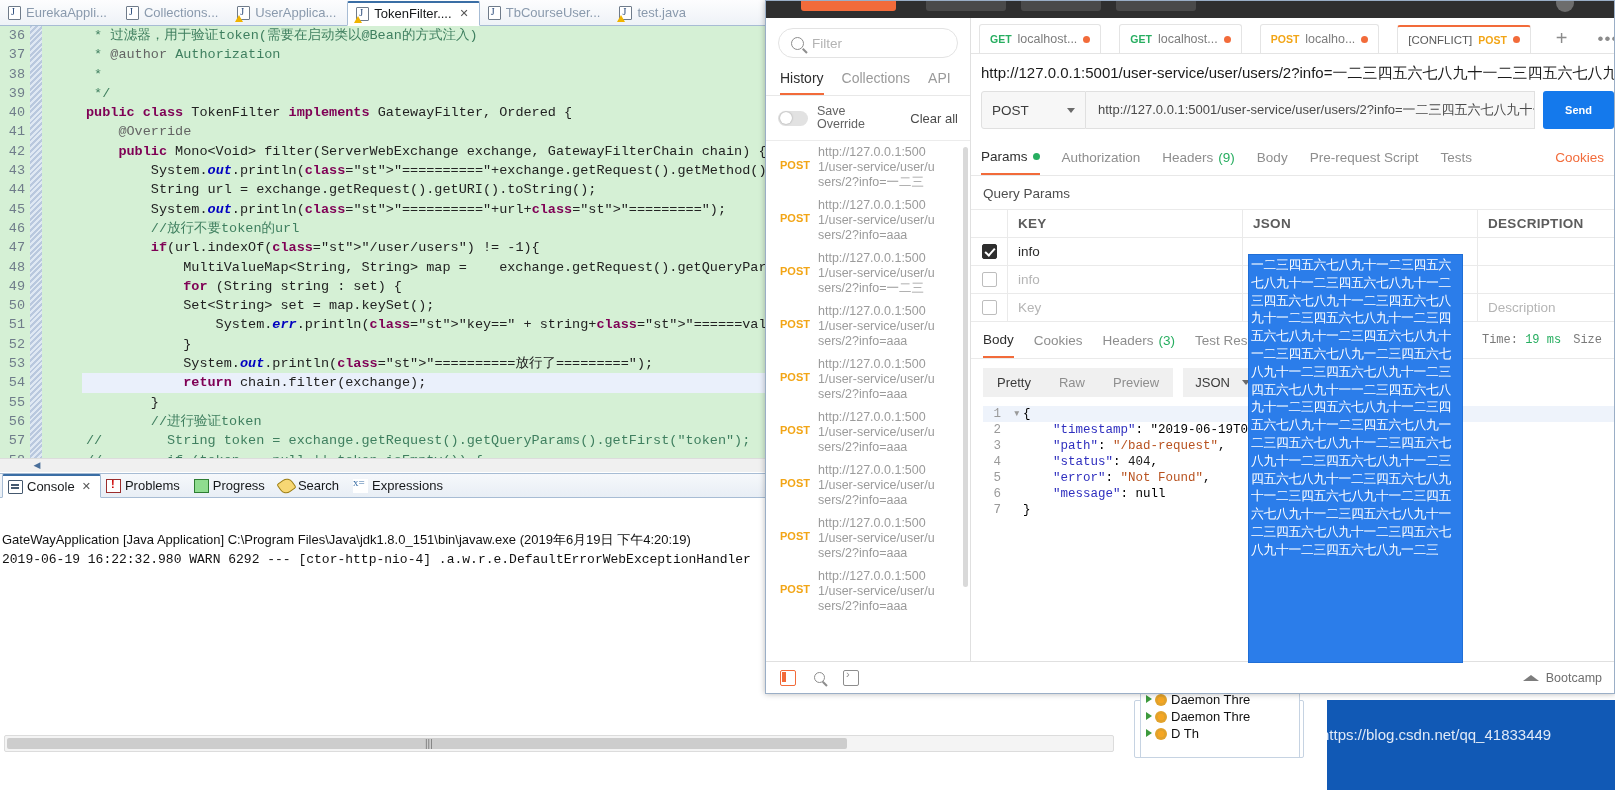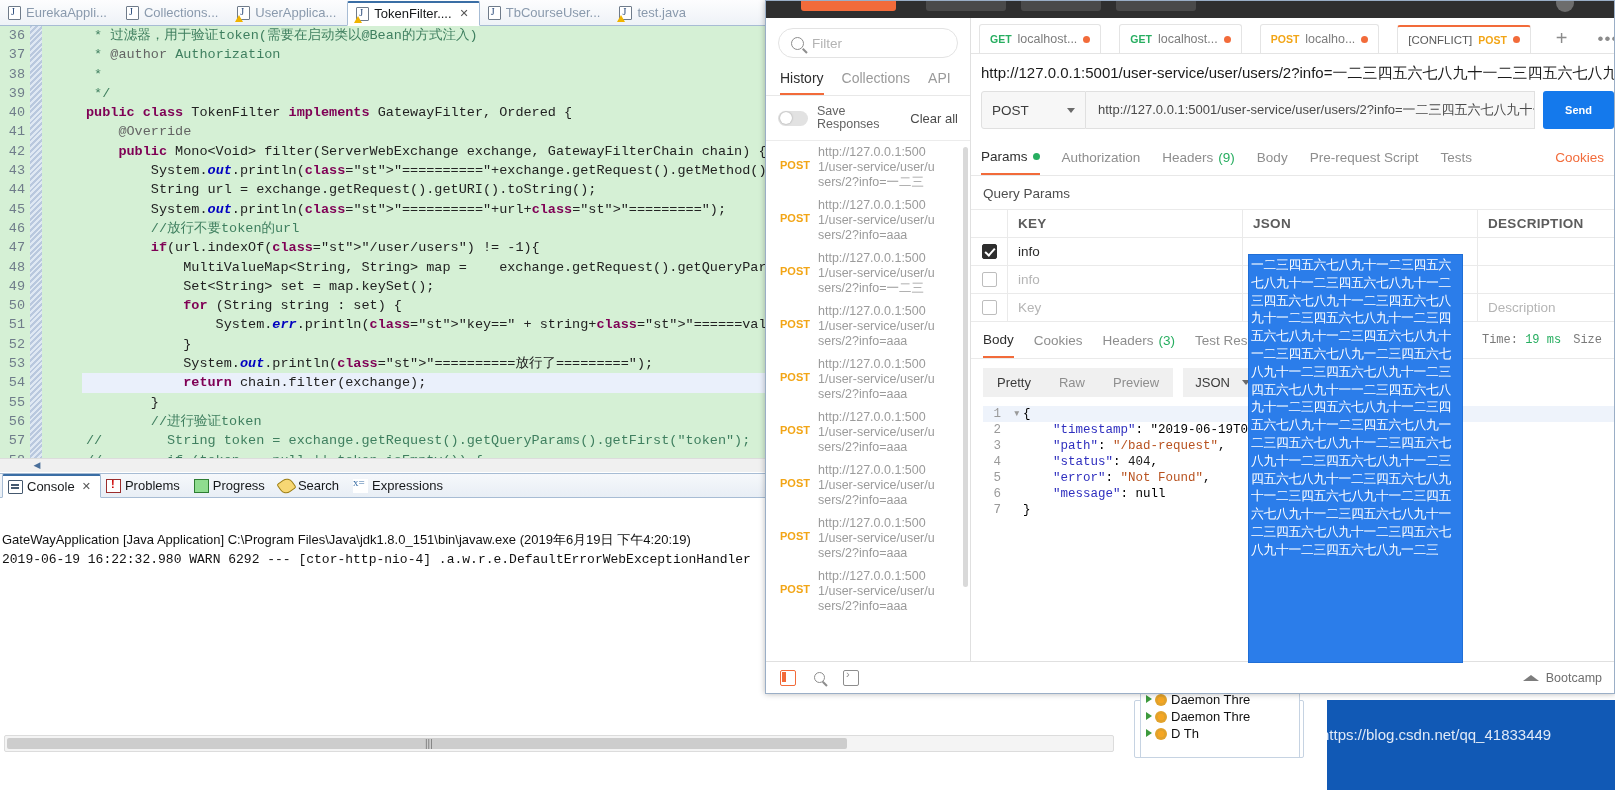--- a/index.html
+++ b/index.html
@@ -365,22 +365,22 @@
           <div class="code-line"><span class="cm"> */</span></div>
           <div class="code-line"><span class="kw">public</span> <span class="kw">class</span> TokenFilter <span class="kw">implements</span> GatewayFilter, Ordered {</div>
           <div class="code-line"><span class="an">    @Override</span></div>
           <div class="code-line">    <span class="kw">public</span> Mono&lt;Void&gt; filter(ServerWebExchange exchange, GatewayFilterChain chain) {</div>
           <div class="code-line">        System.<span class="fi">out</span>.println(<span <span="" class="kw">class</span>="st"&gt;"=========="+exchange.getRequest().getMethod()+<span <span="" class="kw">class</span>="st"&gt;"=========");</div>
           <div class="code-line">        String url = exchange.getRequest().getURI().toString();</div>
           <div class="code-line">        System.<span class="fi">out</span>.println(<span <span="" class="kw">class</span>="st"&gt;"=========="+url+<span <span="" class="kw">class</span>="st"&gt;"=========");</div>
           <div class="code-line"><span class="cm">        //放行不要token的url</span></div>
           <div class="code-line">        <span class="kw">if</span>(url.indexOf(<span <span="" class="kw">class</span>="st"&gt;"/user/users") != -1){</div>
           <div class="code-line">            MultiValueMap&lt;String, String&gt; map =    exchange.getRequest().getQueryParams();</div>
+          <div class="code-line">            <span class="kw">for</span> (String string : set) {</div>
           <div class="code-line">            Set&lt;String&gt; set = map.keySet();</div>
-          <div class="code-line">            <span class="kw">for</span> (String string : set) {</div>
           <div class="code-line">                System.<span class="fi">err</span>.println(<span <span="" class="kw">class</span>="st"&gt;"key==" + string+<span <span="" class="kw">class</span>="st"&gt;"======value=="+map.get(string));</div>
           <div class="code-line">            }</div>
           <div class="code-line">            System.<span class="fi">out</span>.println(<span <span="" class="kw">class</span>="st"&gt;"==========放行了=========");</div>
           <div class="code-line hl">            <span class="kw">return</span> chain.filter(exchange);</div>
           <div class="code-line">        }</div>
           <div class="code-line"><span class="cm">        //进行验证token</span></div>
           <div class="code-line"><span class="cm">//        String token = exchange.getRequest().getQueryParams().getFirst("token");</span></div>
           <div class="code-line"><span class="cm">//        if (token == null || token.isEmpty()) {</span></div>
         </div>
       <div class="ec-code-vscroll"></div>
@@ -468,21 +468,21 @@
             <span class="pm-filter-text">Filter</span>
           </div>
         </div>
         <div class="pm-tabs" id="pm-side-tabs">
             <div class="pm-tab active">History</div>
             <div class="pm-tab">Collections</div>
             <div class="pm-tab">API</div>
           </div>
         <div class="pm-saverow">
           <span class="toggle"></span>
-          <span class="save-lbl">Save Responses</span>
+          <span class="save-lbl">Save Override</span>
           <span class="clear-all">Clear all</span>
         </div>
         <div class="pm-hist">
           <div id="hist-items">
               <div class="hist-item">
                 <span class="hist-verb">POST</span>
                 <span class="hist-url">http://127.0.0.1:5001/user-service/user/users/2?info=一二三</span>
               </div>
               <div class="hist-item">
                 <span class="hist-verb">POST</span>

